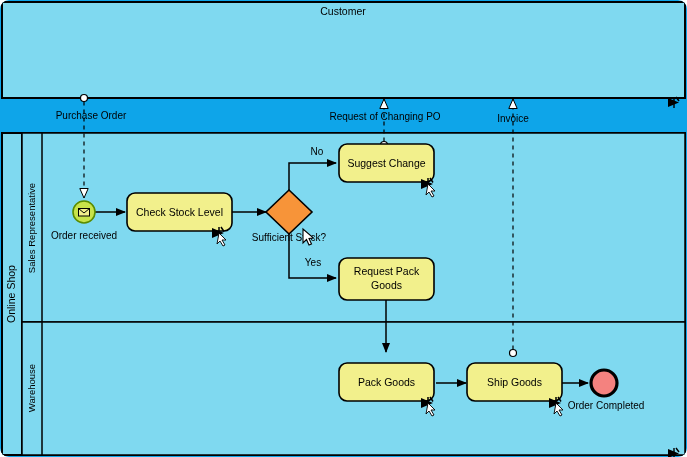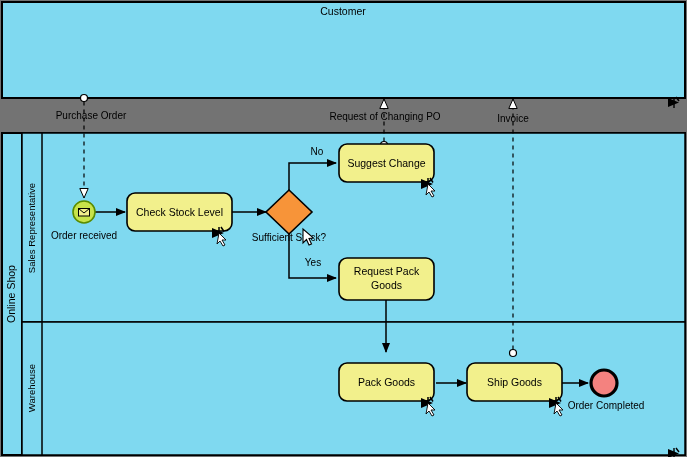--- a/index.html
+++ b/index.html
@@ -8,21 +8,22 @@
     background: #ffffff;
   }
   body {
     font-family: "Liberation Sans", sans-serif;
   }
   #canvas {
     position: relative;
     width: 687px;
     height: 457px;
     overflow: hidden;
-    background: #737373;
+    background: #0ea5e9;
+    border-radius: 9px;
   }
   #canvas svg {
     display: block;
   }
   .diagram-text {
     font-family: "Liberation Sans", sans-serif;
     fill: #000000;
   }
 </style>
 </head>

